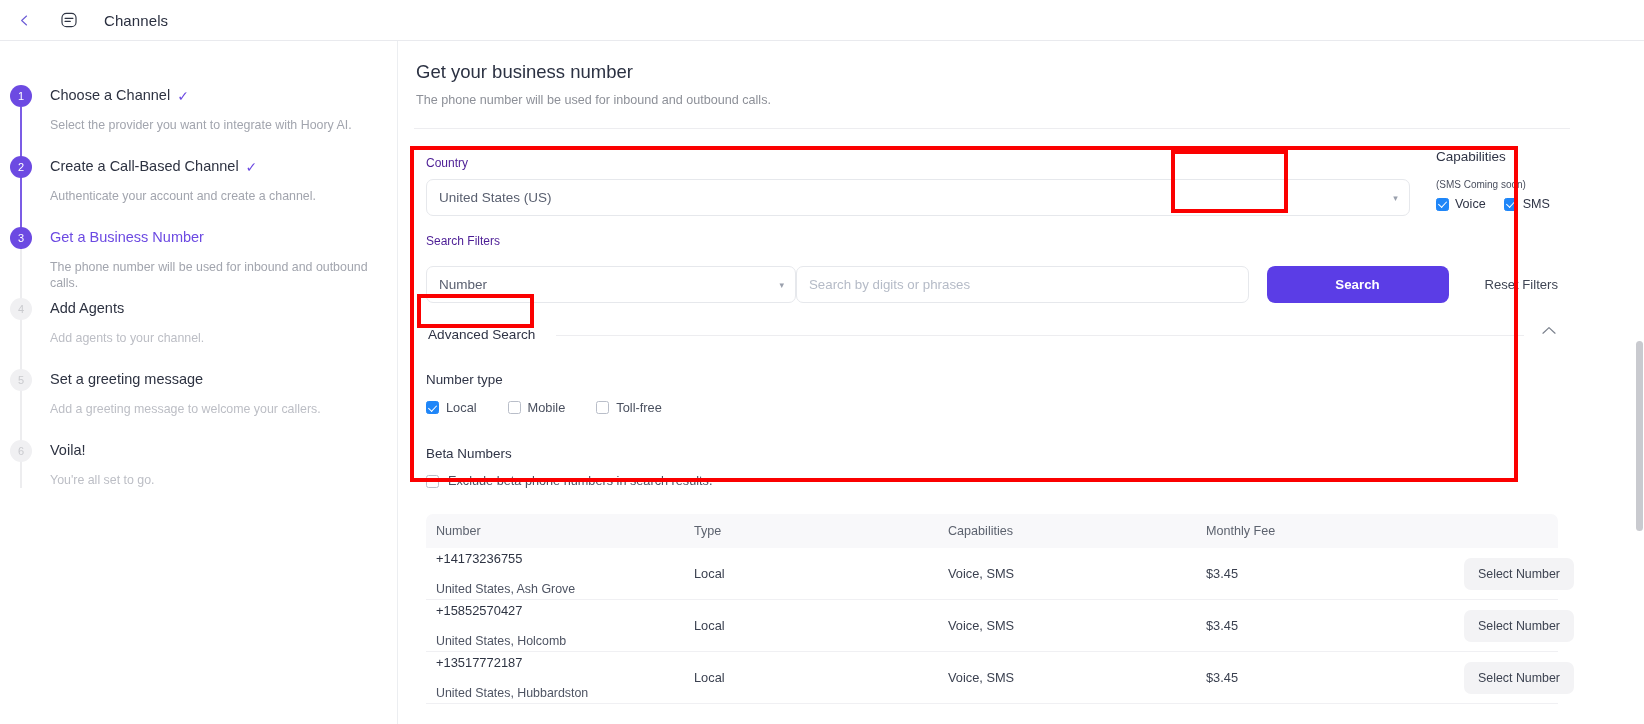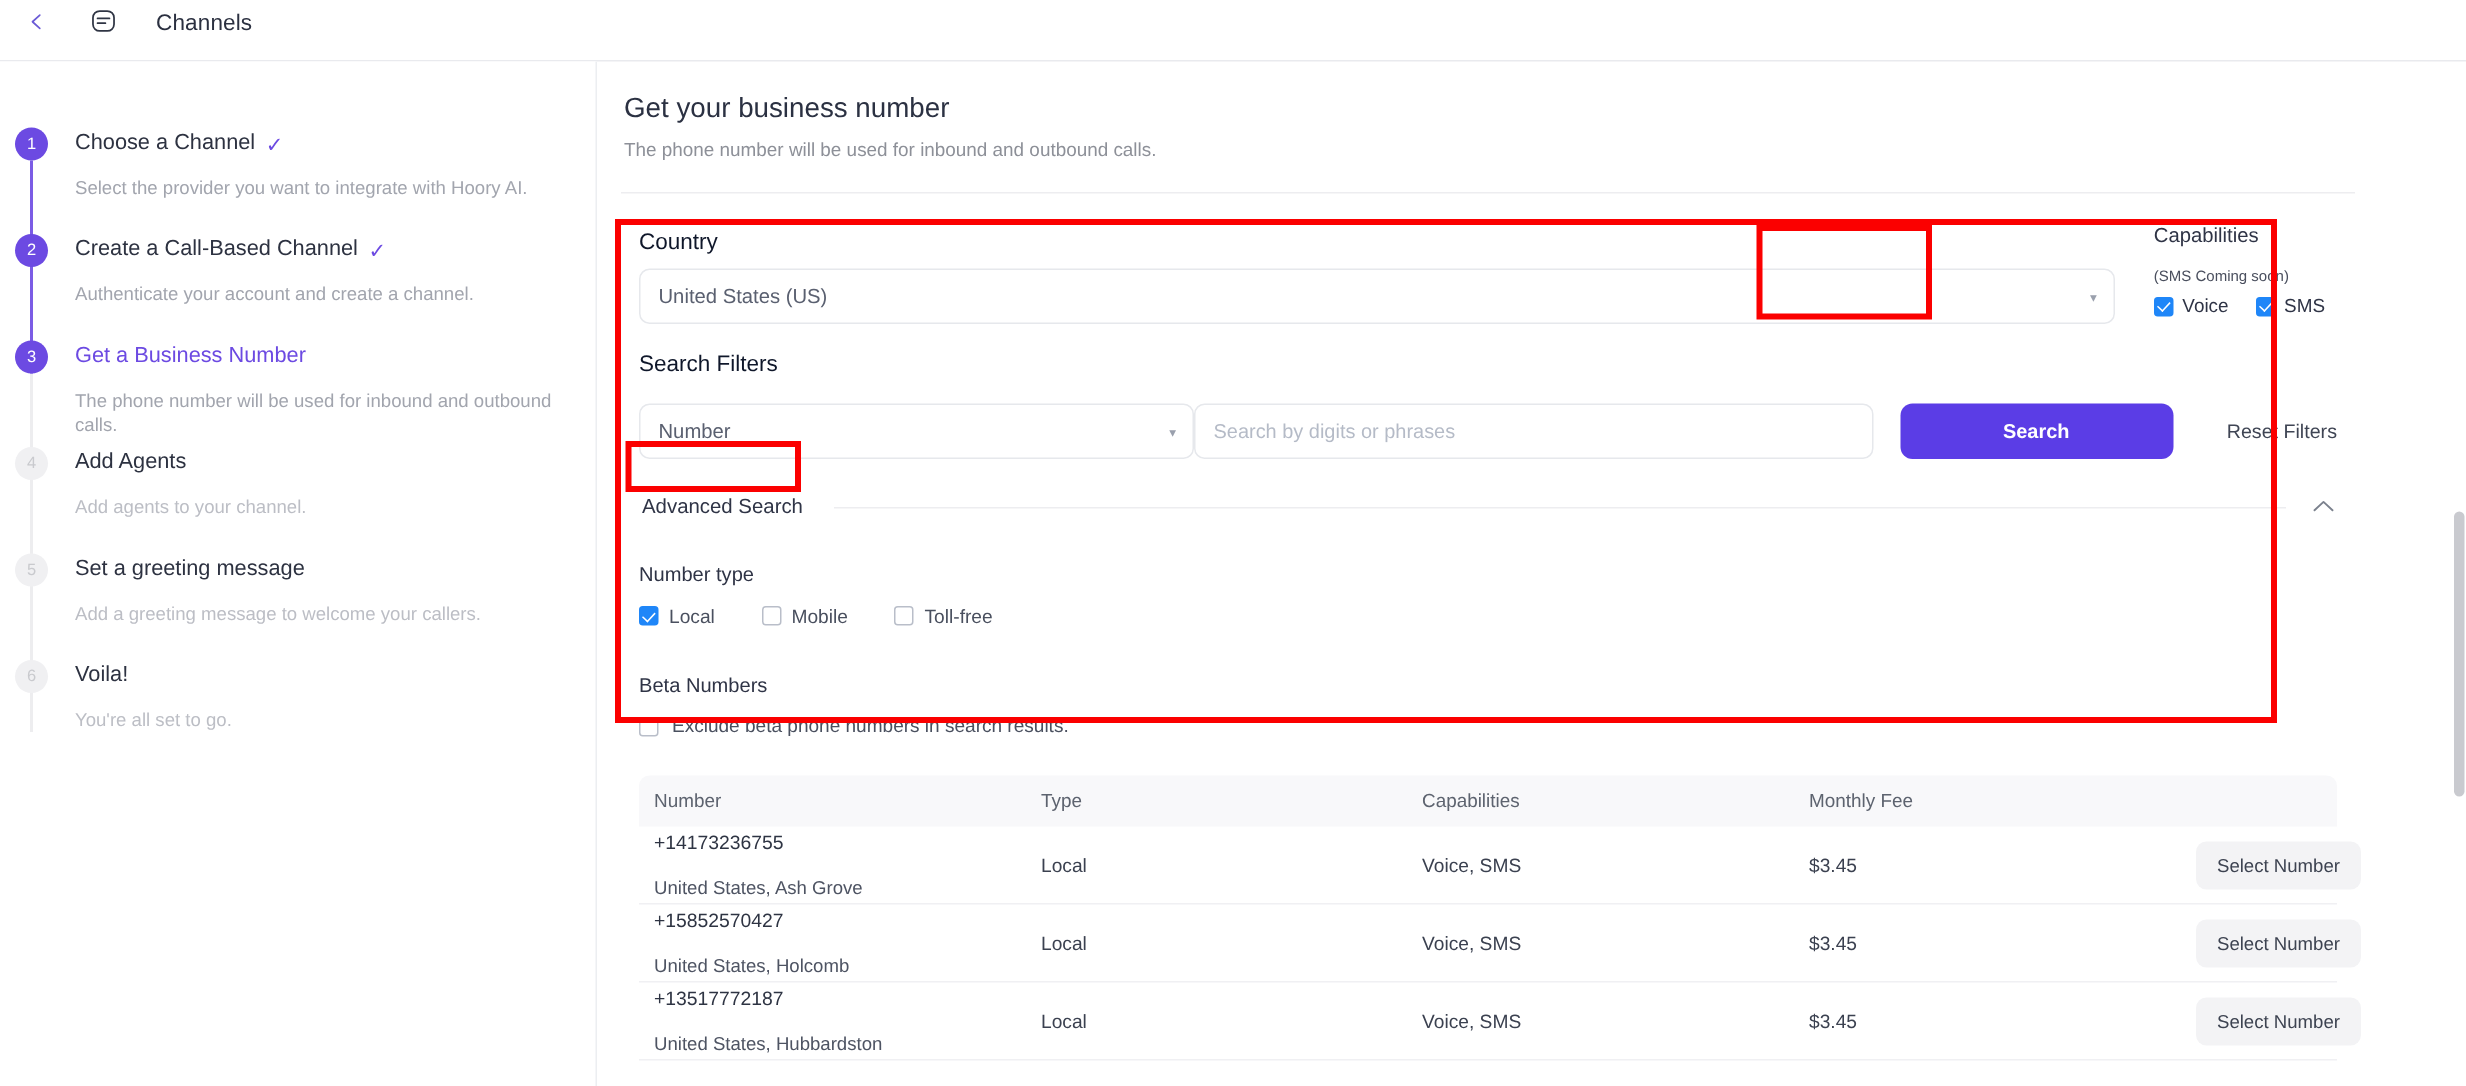--- a/index.html
+++ b/index.html
@@ -8,23 +8,23 @@
     background: #ffffff;
     font-family: "Liberation Sans", sans-serif;
     overflow: hidden;
   }
   body { position: relative; }
 
   
   .topbar {
     height: 41px;
     display: flex;
-    align-items: flex-end;
+    align-items: center;
     gap: 25px;
-    padding: 16px 14px;
+    padding: 0 14px;
     border-bottom: 1px solid #e9eaee;
     background: #fff;
   }
   .back-chevron {
     width: 20px; height: 20px;
     display: flex; align-items: center; justify-content: center;
     color: #6b5bd6;
     cursor: pointer;
   }
   .topbar-icon { width: 20px; height: 20px; display:flex; align-items:center; justify-content:center; color:#2f3544; }
@@ -111,22 +111,22 @@
     color: #8d9098;
     margin-top: 10px;
     padding-left: 2px;
   }
   .divider { height: 1px; background: #ededf0; margin-top: 21px; }
 
   
   .filter-card { padding: 20px 12px 0 12px; position: relative; }
 
   .field-label {
-    font-size: 15px;
-    color: #0f172a;
+    font-size: 12px;
+    color: #4c1d95;
     margin-bottom: 9px;
   }
   .row-country {
     display: flex;
     align-items: flex-end;
     gap: 18px;
   }
   .country-col { flex: 1 1 auto; }
   .select-box {
     height: 37px;
@@ -218,21 +218,21 @@
     font-size: 13.1px;
     color: #3f4554;
     cursor: pointer;
     white-space: nowrap;
   }
 
   
   .adv-head {
     margin-top: 20px;
     display: flex;
-    align-items: center;
+    align-items: flex-start;
     justify-content: space-between;
     position: relative;
   }
   .adv-title {
     font-size: 13.6px;
     color: #2f3446;
     padding: 4px 2px;
   }
   .adv-line {
     position: absolute;

